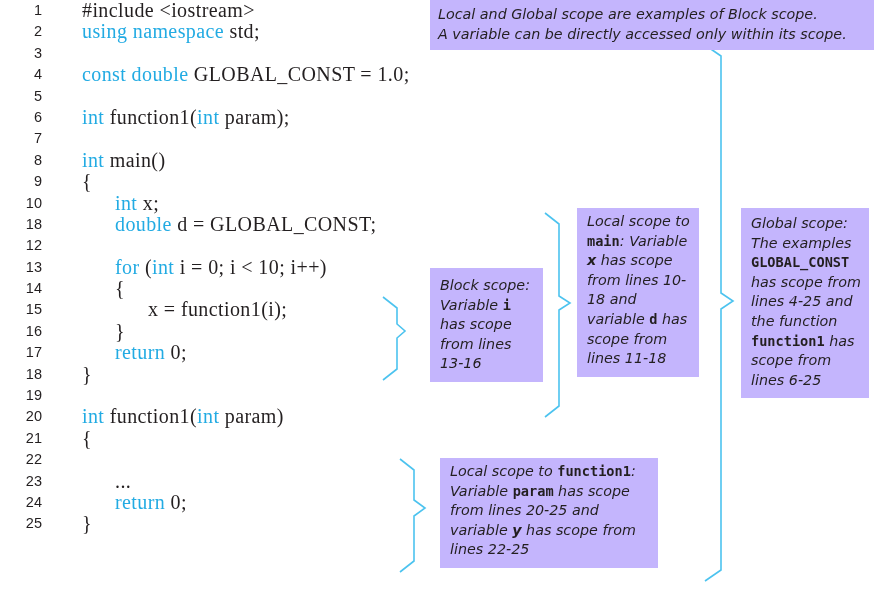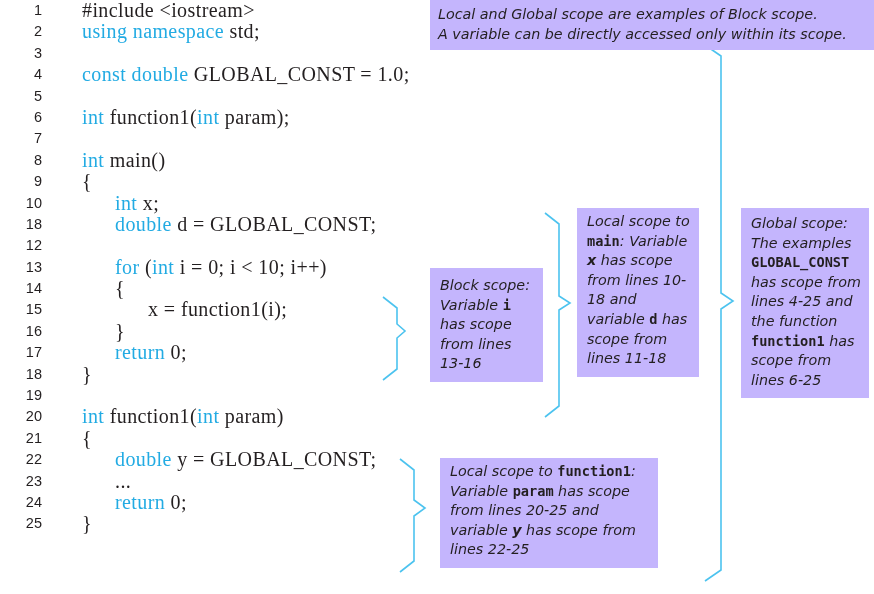--- a/index.html
+++ b/index.html
@@ -130,21 +130,21 @@
     <div class="code-row"><span class="line-number">12</span><span class="code-text" style="left: 74px;"></span></div>
     <div class="code-row"><span class="line-number">13</span><span class="code-text" style="left: 107px;"><span class="kw">for</span><span> (</span><span class="kw">int</span><span> i = 0; i &lt; 10; i++)</span></span></div>
     <div class="code-row"><span class="line-number">14</span><span class="code-text" style="left: 107px;"><span>{</span></span></div>
     <div class="code-row"><span class="line-number">15</span><span class="code-text" style="left: 140px;"><span>x = function1(i);</span></span></div>
     <div class="code-row"><span class="line-number">16</span><span class="code-text" style="left: 107px;"><span>}</span></span></div>
     <div class="code-row"><span class="line-number">17</span><span class="code-text" style="left: 107px;"><span class="kw">return</span><span> 0;</span></span></div>
     <div class="code-row"><span class="line-number">18</span><span class="code-text" style="left: 74px;"><span>}</span></span></div>
     <div class="code-row"><span class="line-number">19</span><span class="code-text" style="left: 74px;"></span></div>
     <div class="code-row"><span class="line-number">20</span><span class="code-text" style="left: 74px;"><span class="kw">int</span><span> function1(</span><span class="kw">int</span><span> param)</span></span></div>
     <div class="code-row"><span class="line-number">21</span><span class="code-text" style="left: 74px;"><span>{</span></span></div>
-    <div class="code-row"><span class="line-number">22</span><span class="code-text" style="left: 107px;"><span class="kw">double</span><span> y = GLOBAL_CONST;</span></span></div>
+    <div class="code-row"><span class="line-number">22</span></div>
     <div class="code-row"><span class="line-number">23</span><span class="code-text" style="left: 107px;"><span>...</span></span></div>
     <div class="code-row"><span class="line-number">24</span><span class="code-text" style="left: 107px;"><span class="kw">return</span><span> 0;</span></span></div>
     <div class="code-row"><span class="line-number">25</span><span class="code-text" style="left: 74px;"><span>}</span></span></div>
   </div>
 
 <svg id="connectors" viewBox="0 0 874 594" xmlns="http://www.w3.org/2000/svg">
   <g fill="none" stroke="#4cc3ef" stroke-width="1.6" stroke-linejoin="miter" stroke-linecap="butt">
 
     <path d="M 383 297 L 397 308 L 397 324 L 405 331 L 397 338 L 397 369 L 383 380"></path>
 

